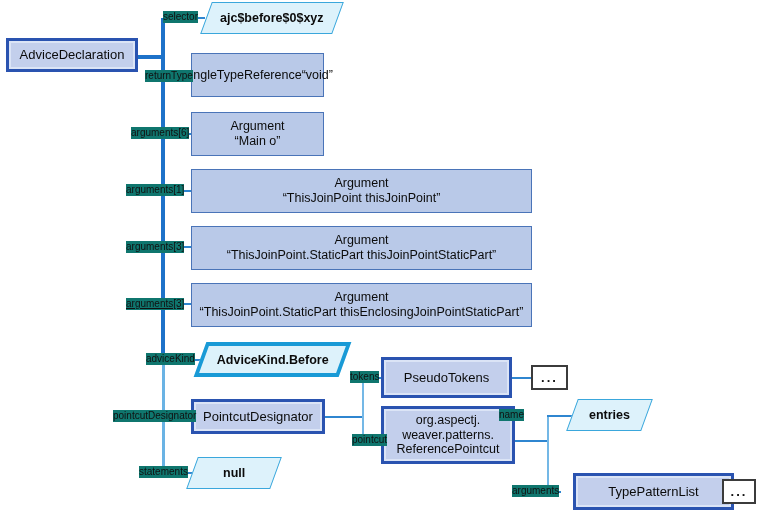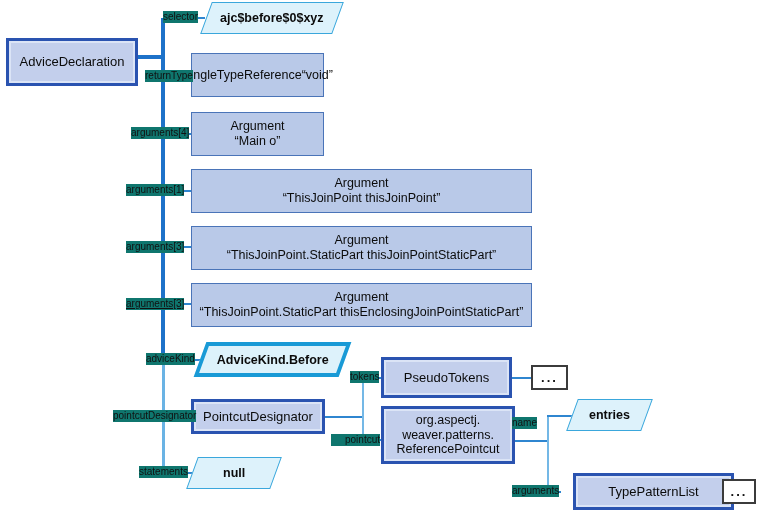--- a/index.html
+++ b/index.html
@@ -141,21 +141,21 @@
   <div class="thin-h" style="left:512px; top:377px; width:20px; height:2px;"></div>
 
   <div class="thin-h" style="left:515px; top:440px; width:33px; height:2px;"></div>
   <div class="pale-v" style="left:547px; top:415px; width:2px; height:77px;"></div>
   <div class="thin-h" style="left:547px; top:415px; width:14px; height:2px;"></div>
   <div class="thin-h" style="left:555px; top:415px; width:20px; height:2px;"></div>
   <div class="thin-h" style="left:547px; top:491px; width:14px; height:2px;"></div>
 
   <div class="thin-h" style="left:710px; top:491px; width:16px; height:2px;"></div>
 
-  <div class="node box-thick" style="left:6px; top:38px; width:132px; height:48px;">
+  <div class="node box-thick" style="left:6px; top:38px; width:132px; height:34px;">
     <span>AdviceDeclaration</span>
   </div>
 
   <div class="para para-thin" style="left:206px; top:2px; width:132px; height:32px;">
     <span>ajc$before$0$xyz</span>
   </div>
 
   <div class="node box-flat" style="left:191px; top:53px; width:133px; height:44px; flex-direction:row;">
     <span class="nl">SingleTypeReference</span>
     <span class="nl">“void”</span>
@@ -216,35 +216,35 @@
   </div>
 
   <div class="node box-ellipsis" style="left:722px; top:479px; width:34px; height:25px;">
     <span>...</span>
   </div>
 
   <div class="elabel" style="left:163px; top:11px;">selector</div>
 
   <div class="elabel" style="left:145px; top:70px;">returnType</div>
 
-  <div class="elabel" style="left:131px; top:127px;">arguments[4]</div>
+  <div class="elabel" style="left:131px; top:127px;">arguments[6]</div>
 
   <div class="elabel" style="left:126px; top:184px;">arguments[1]</div>
 
   <div class="elabel" style="left:126px; top:241px;">arguments[3]</div>
 
   <div class="elabel" style="left:126px; top:298px;text-decoration:underline;">arguments[3]</div>
 
   <div class="elabel" style="left:146px; top:353px;">adviceKind</div>
 
   <div class="elabel" style="left:113px; top:410px;">pointcutDesignator</div>
 
   <div class="elabel" style="left:139px; top:466px;">statements</div>
 
   <div class="elabel" style="left:350px; top:371px;">tokens</div>
 
-  <div class="elabel" style="left:331px; top:434px;padding-left:14px;">pointcut</div>
-
-  <div class="elabel" style="left:512px; top:409px;margin-top:8px;">name</div>
+  <div class="elabel" style="left:352px; top:434px;">pointcut</div>
+
+  <div class="elabel" style="left:499px; top:409px;">name</div>
 
   <div class="elabel" style="left:512px; top:485px;">arguments</div>
 
 </div>
 
 </body></html>

